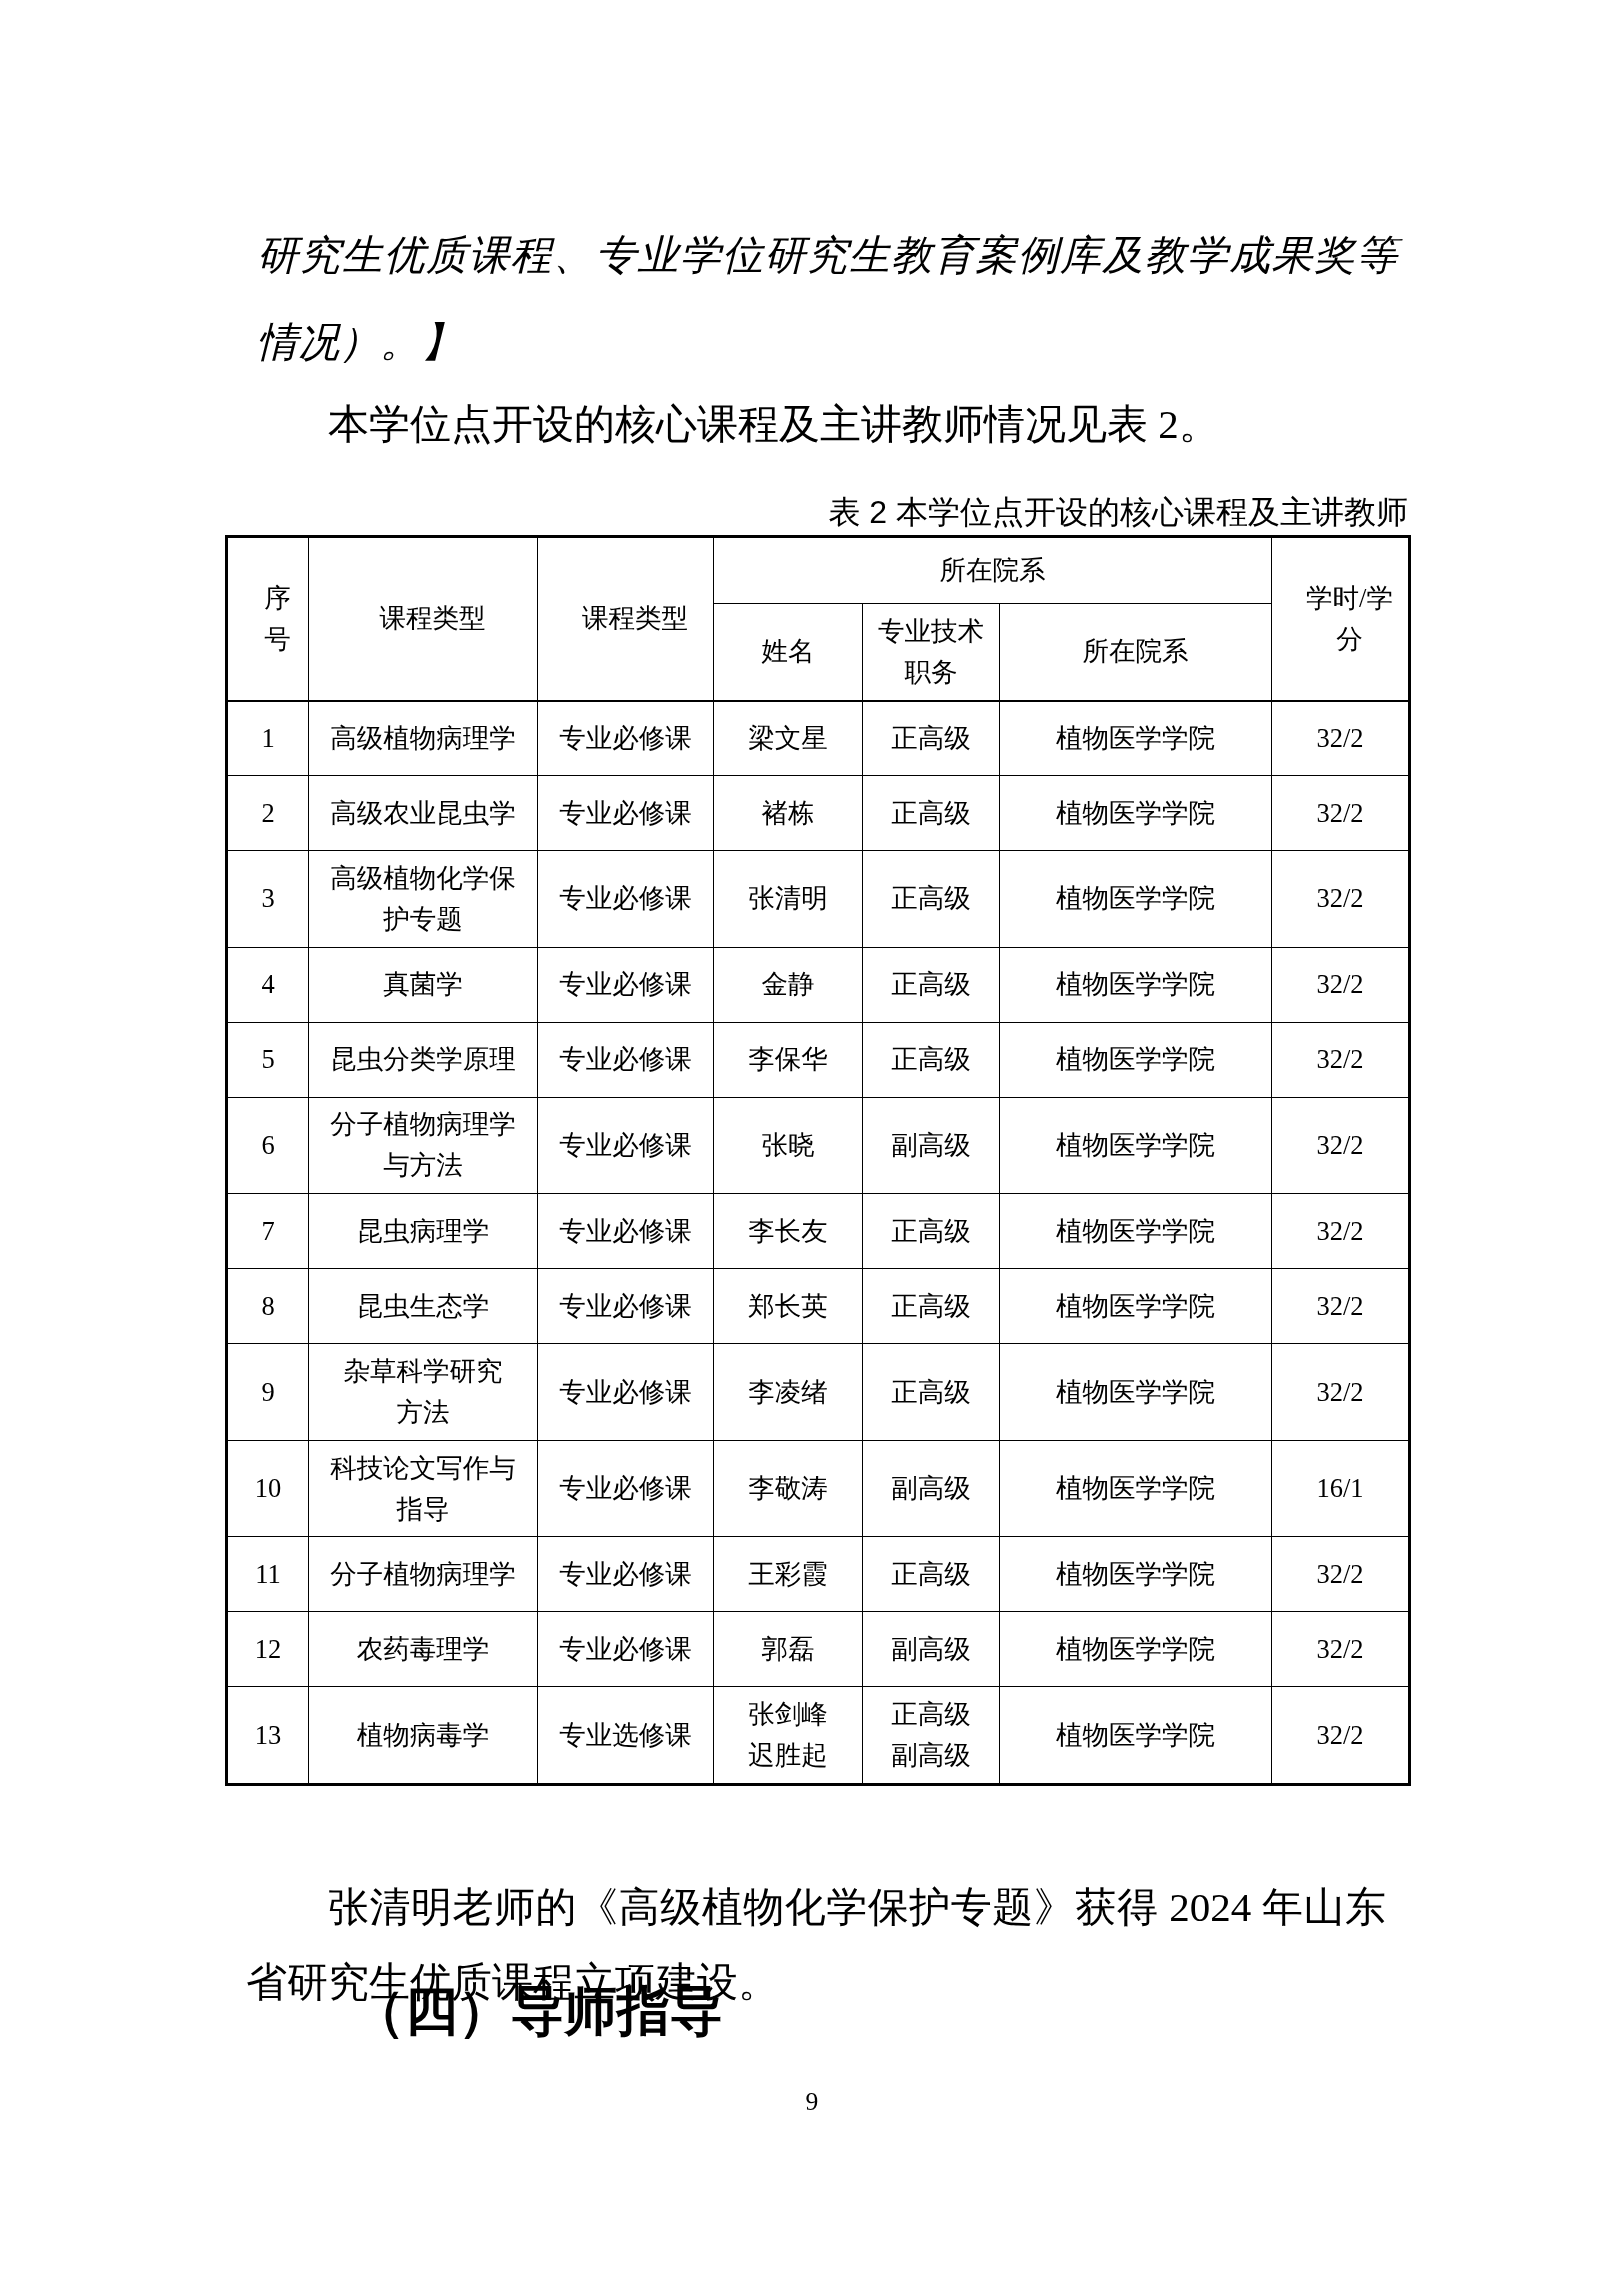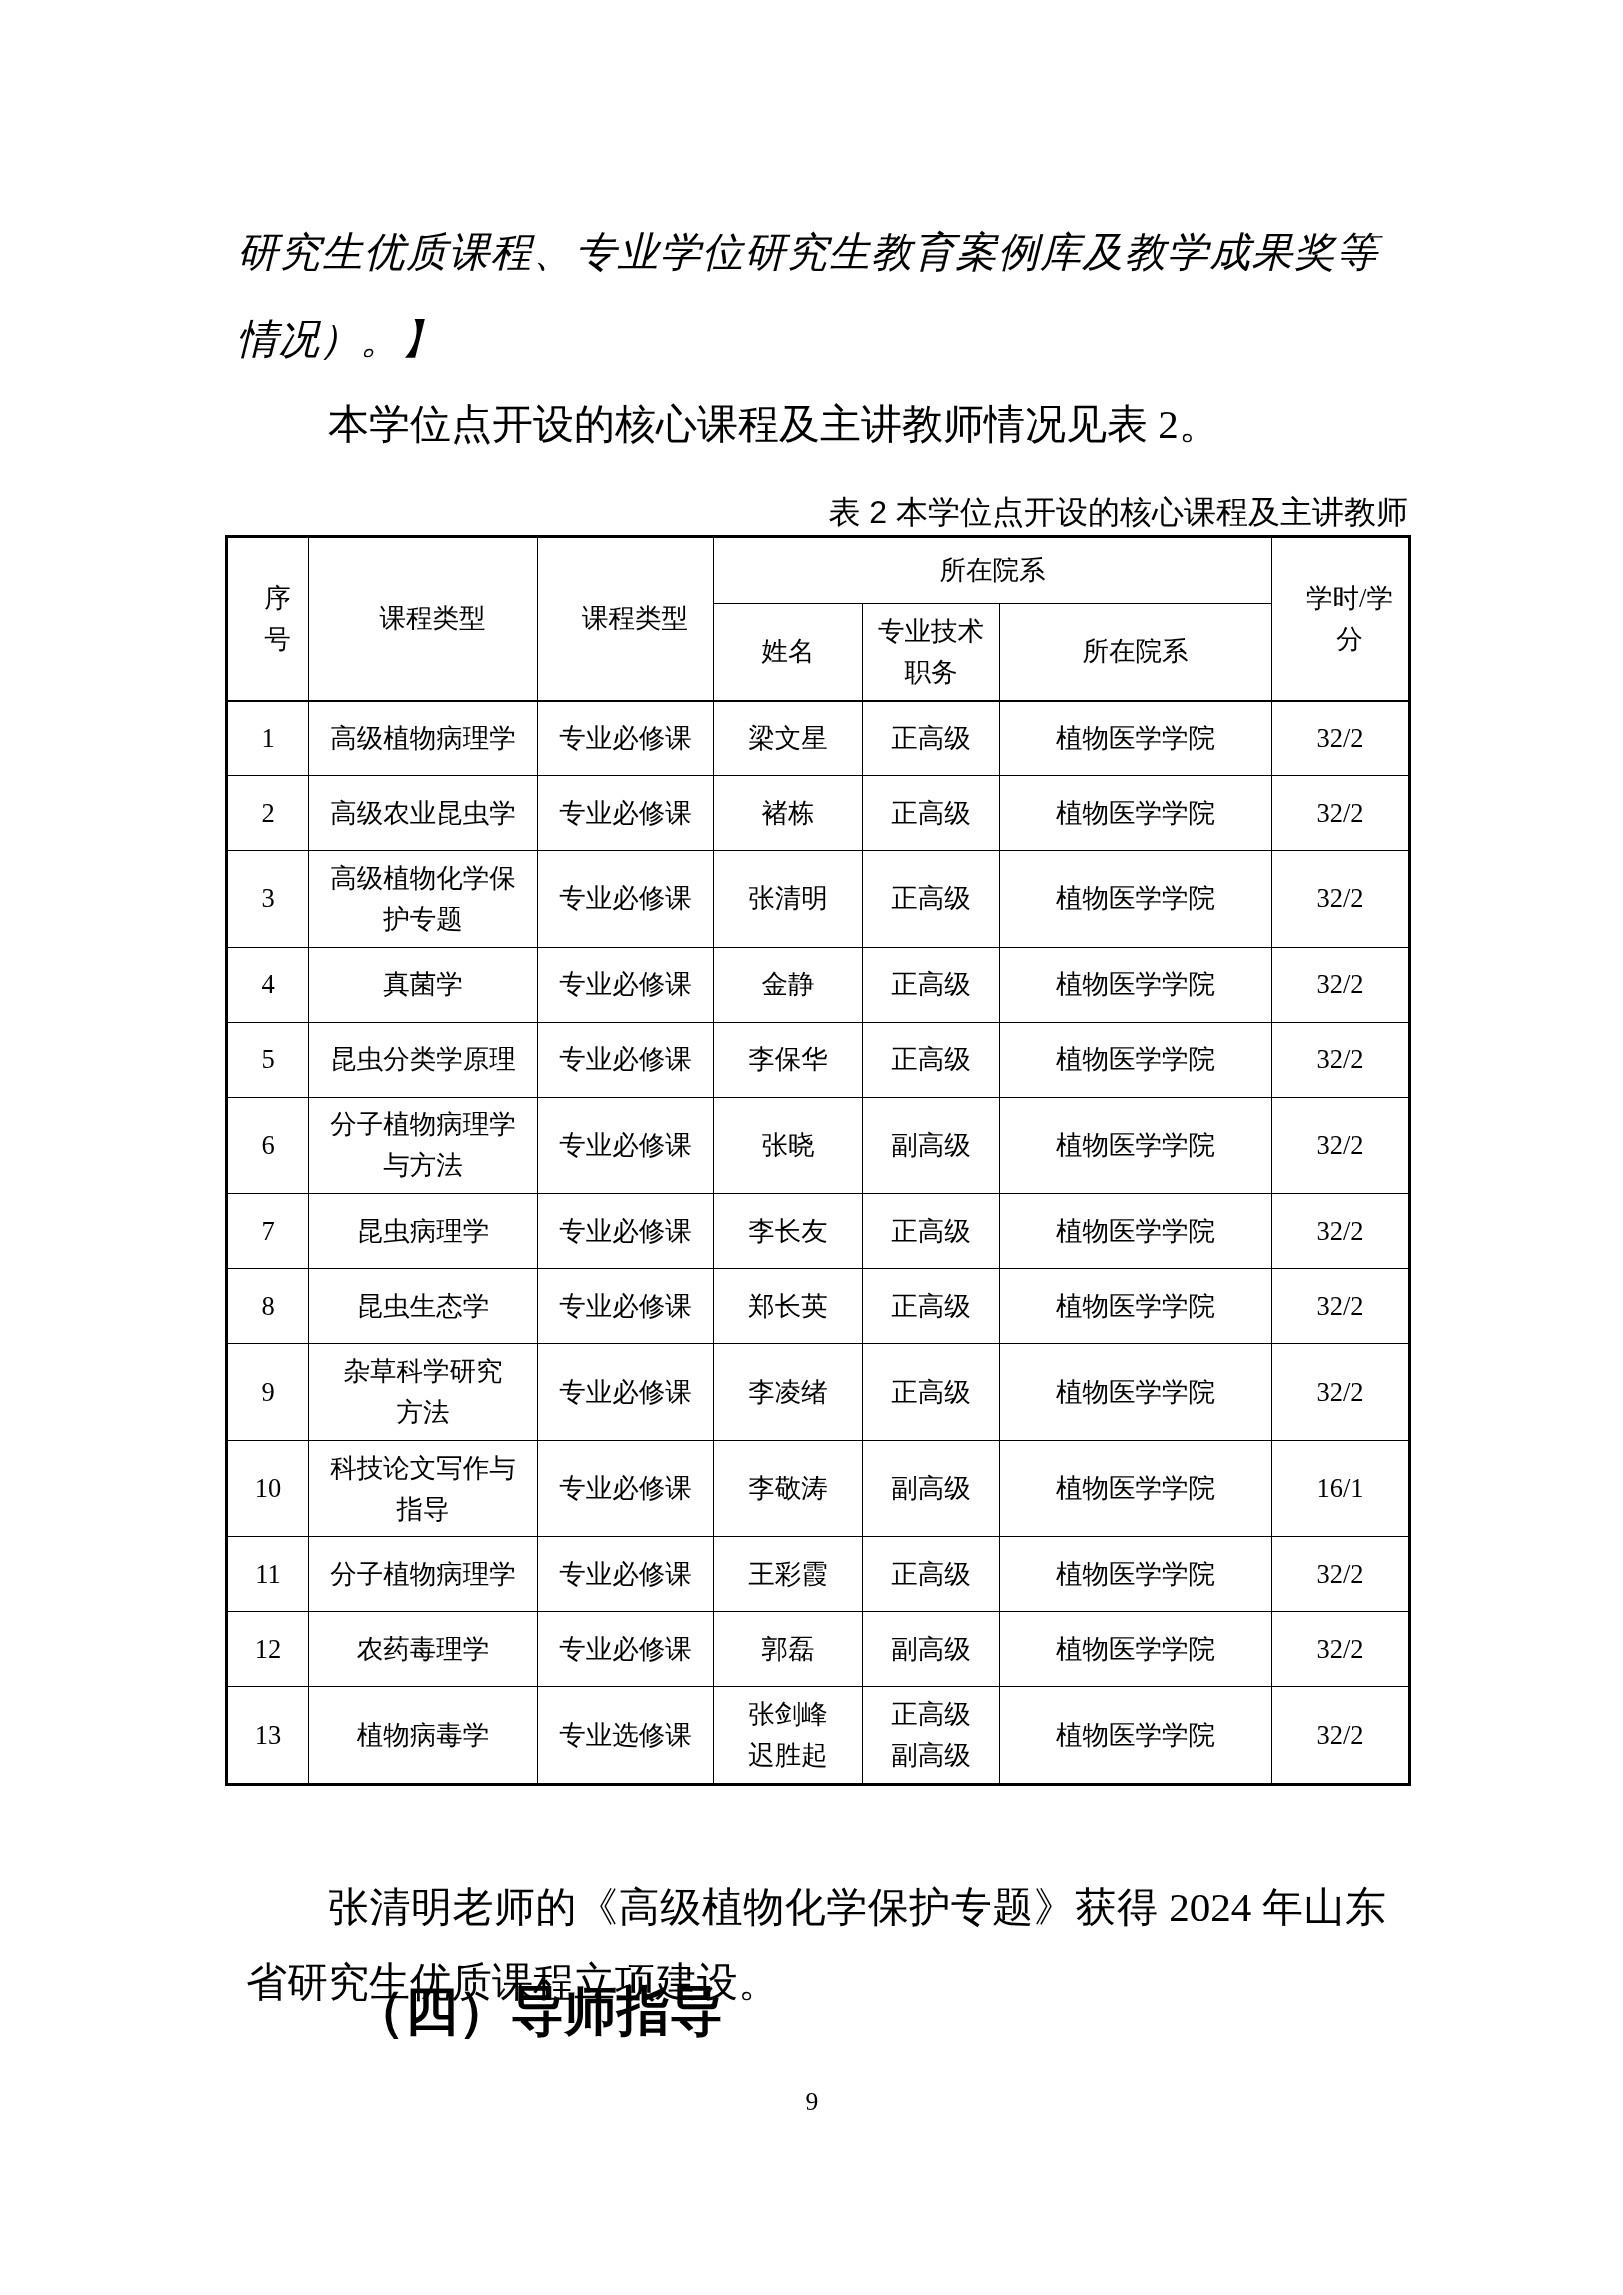--- a/index.html
+++ b/index.html
@@ -14,27 +14,26 @@
     color: #000;
     font-family: "Liberation Serif", "DejaVu Serif", serif;
   }
   * { box-sizing: border-box; }
 
   .abs { position: absolute; }
 
   
   .p-kai {
     top: 171px;
-    left: 237px;
+    left: 257px;
     width: 1140px;
     font-size: 41px;
     line-height: 87px;
     font-style: italic;
     text-align: justify;
-    font-family: Liberation Mono, monospace;
   }
 
   
   .p-intro {
     top: 341px;
     left: 246px;
     width: 1140px;
     font-size: 41px;
     line-height: 85px;
     text-indent: 2em;

